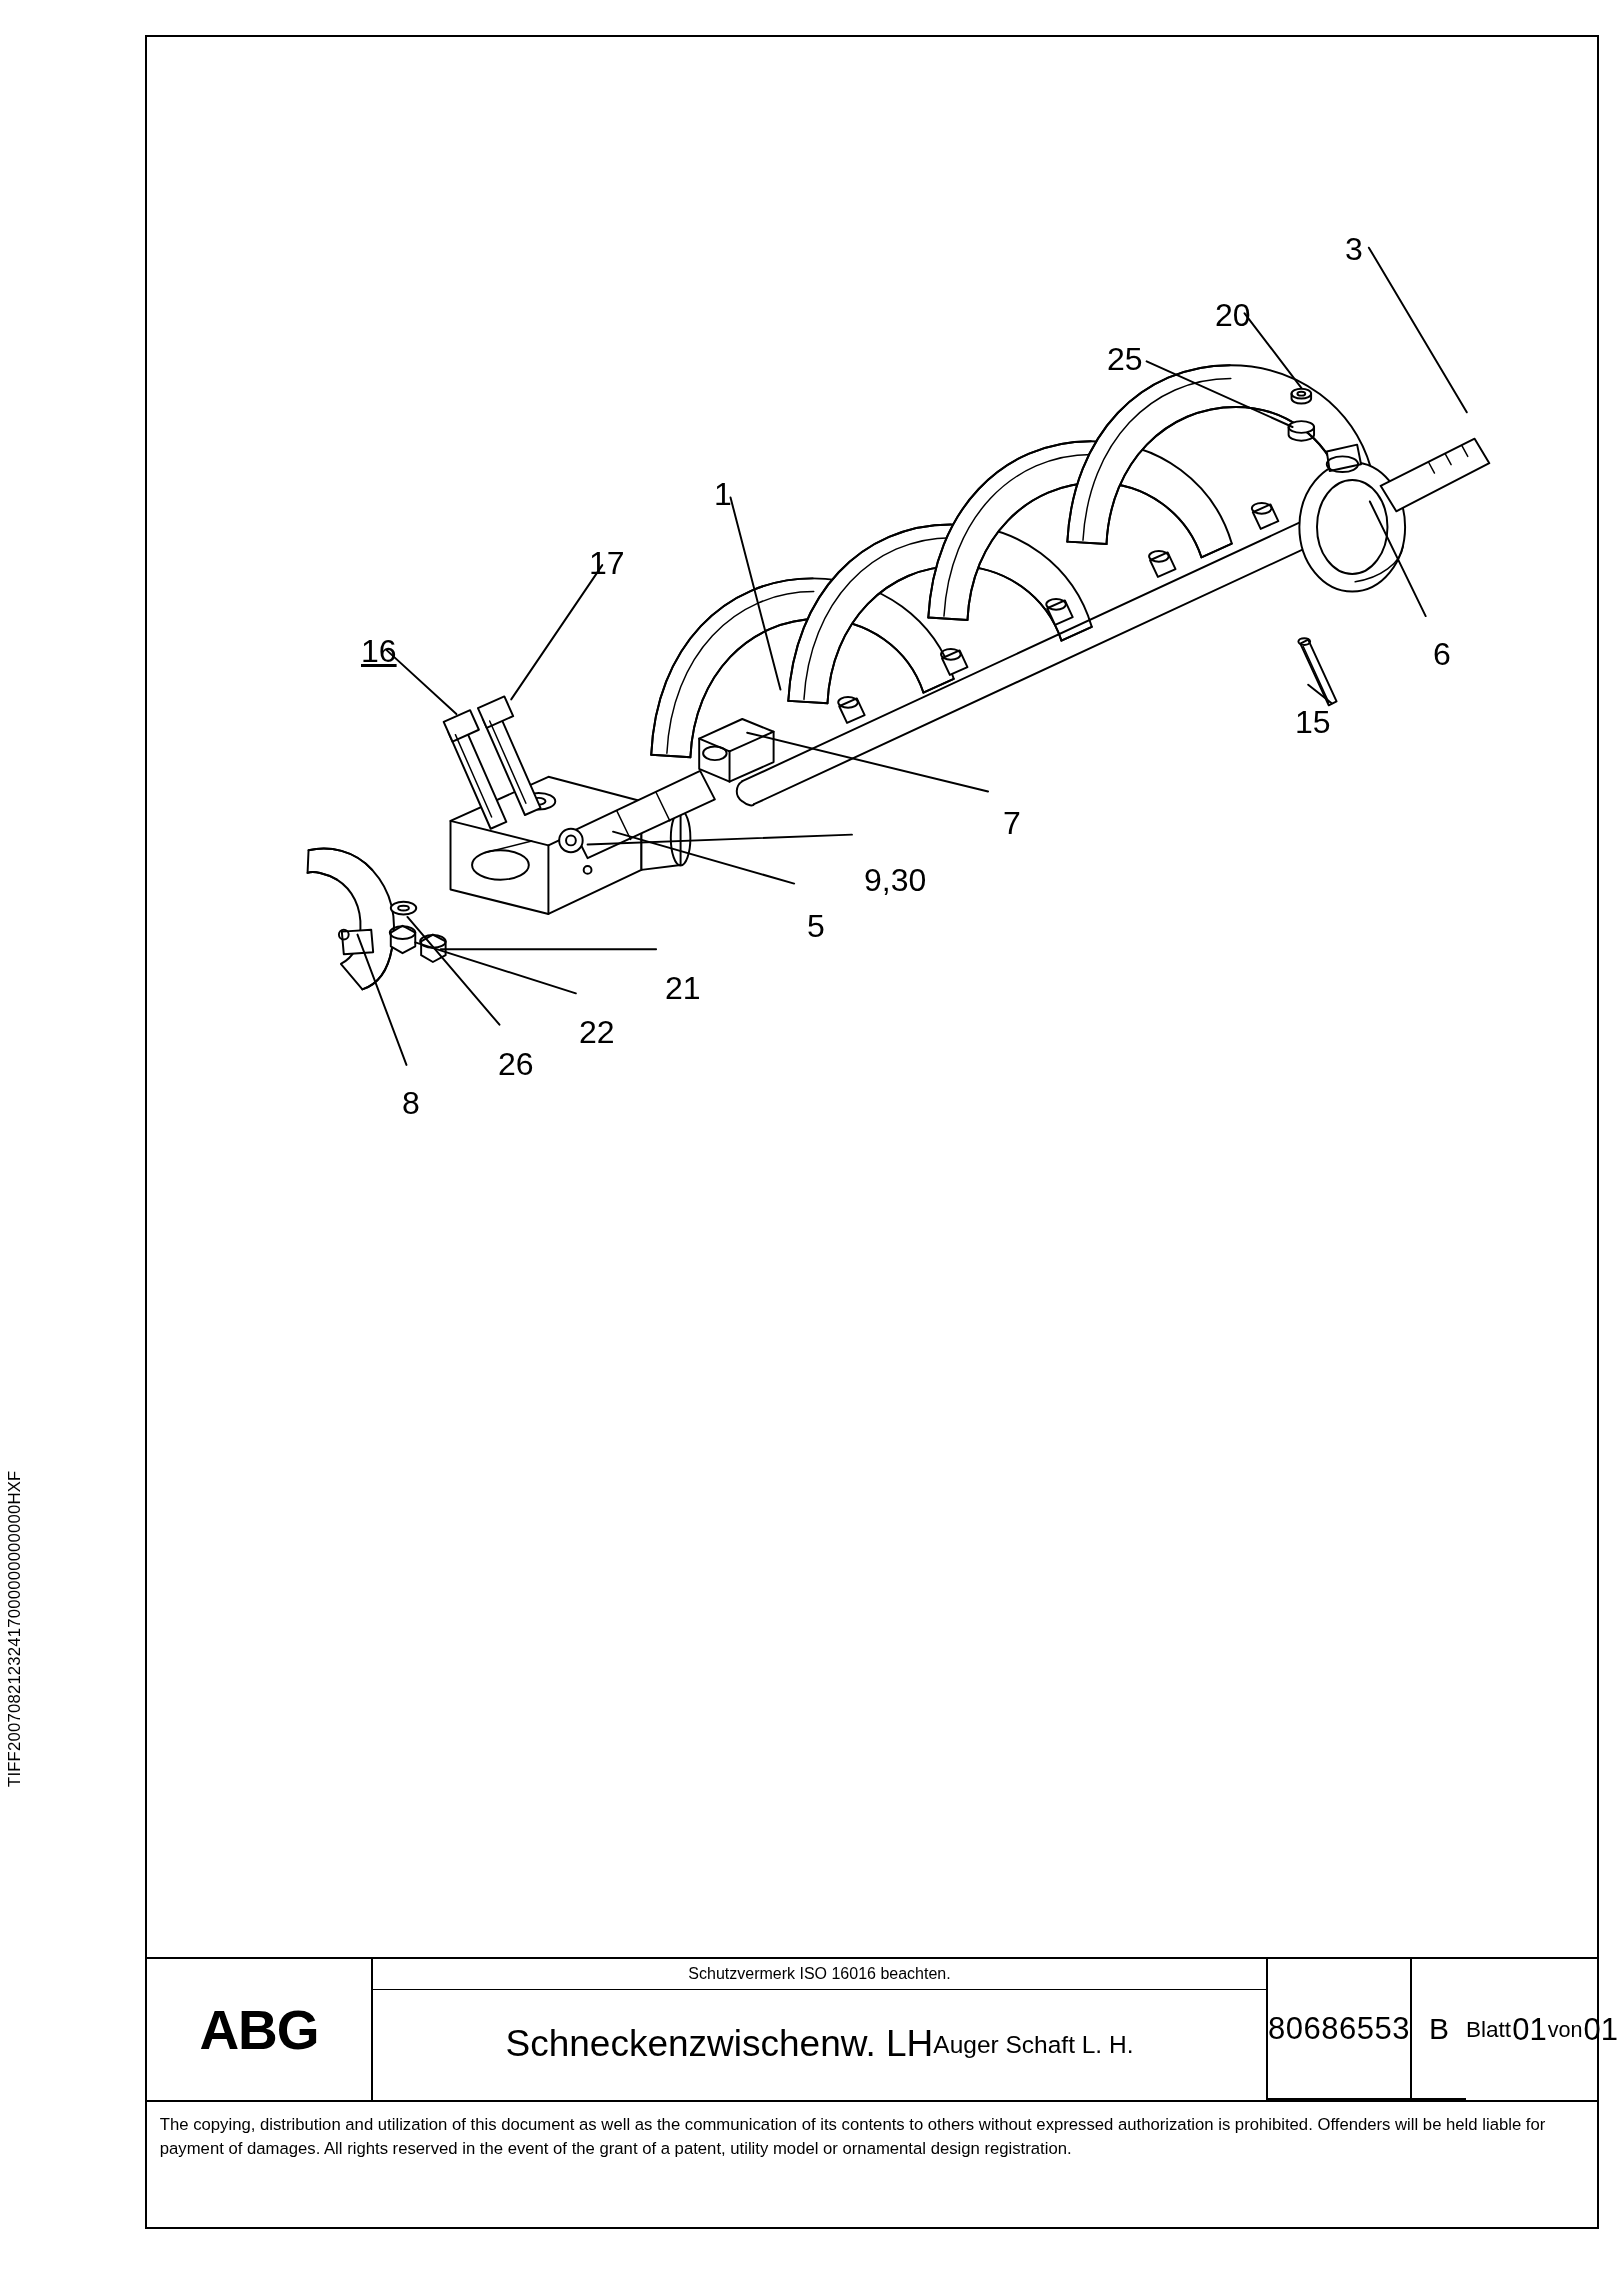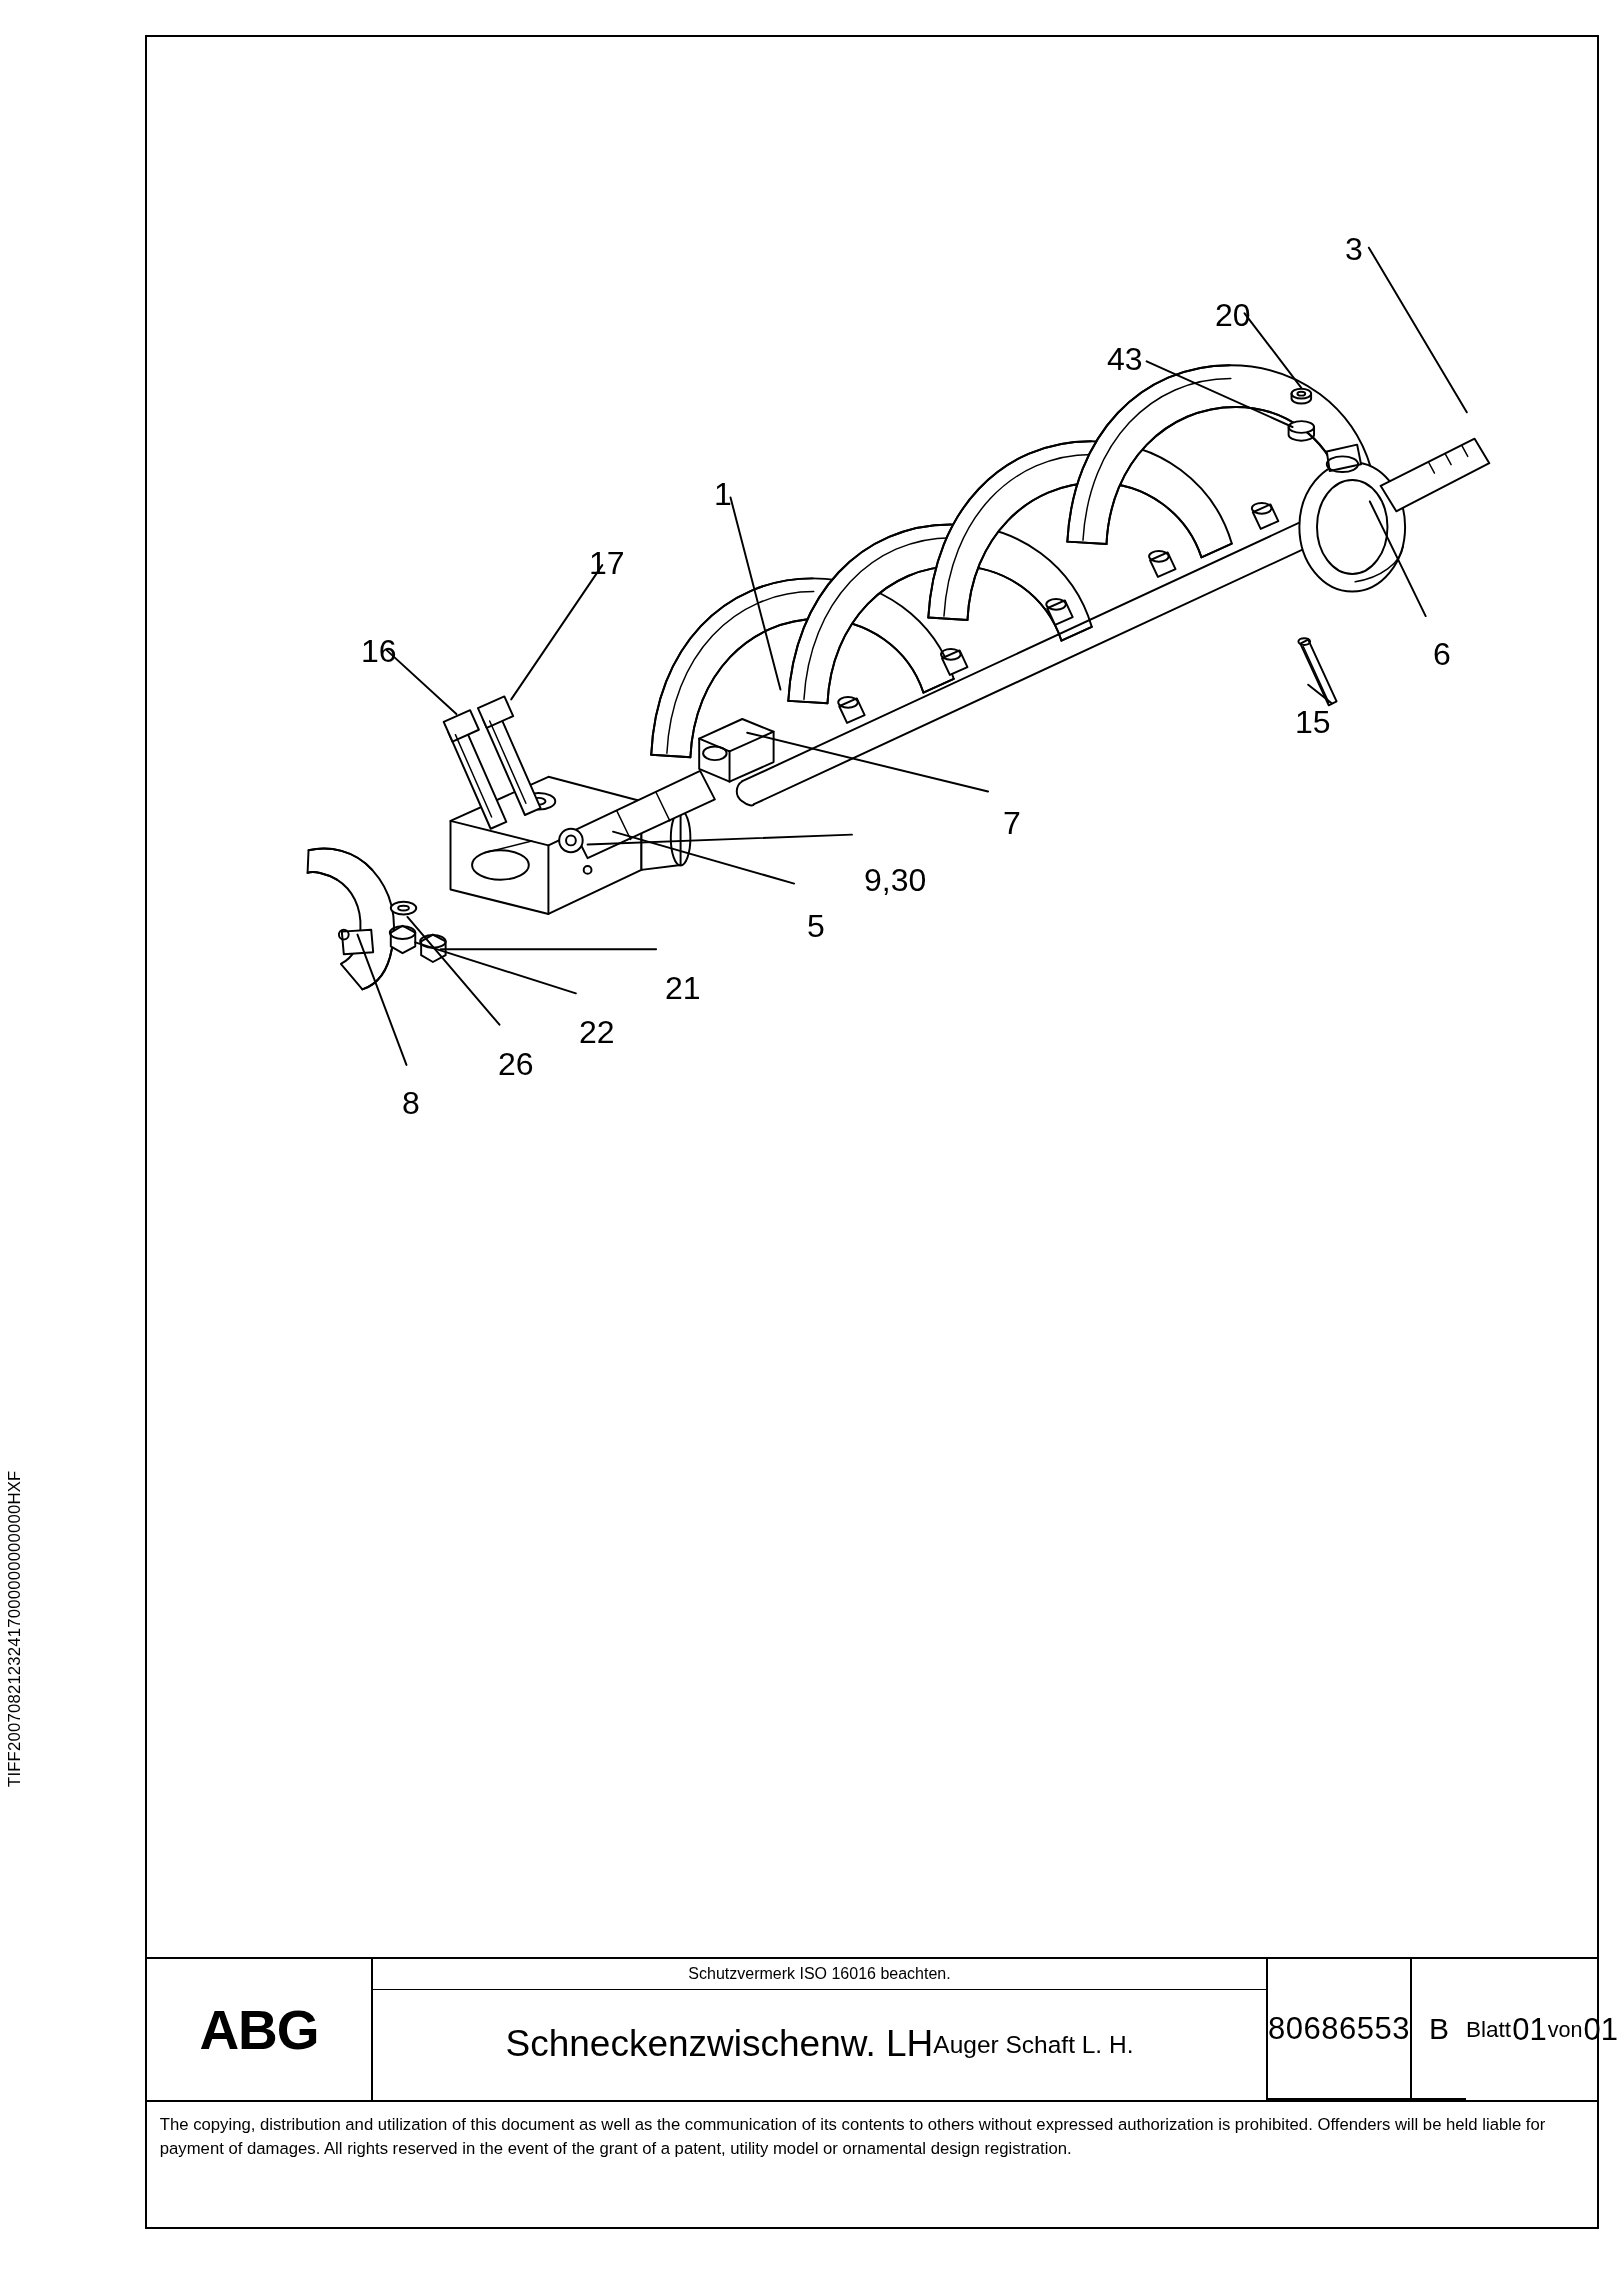--- a/index.html
+++ b/index.html
@@ -389,24 +389,24 @@
 
             <path d="M720,2016 L532,1796"></path>
 
             <path d="M530,2098 L430,1832"></path>
           </g>
         </g>
       </svg>
 
       <div class="callout" style="left:1198px; top:194px;">3</div>
       <div class="callout" style="left:1068px; top:260px;">20</div>
-      <div class="callout" style="left:960px; top:304px;">43</div>
+      <div class="callout" style="left:960px; top:304px;">25</div>
       <div class="callout" style="left:567px; top:439px;">1</div>
       <div class="callout" style="left:442px;  top:508px;">17</div>
-      <div class="callout" style="left:214px;  top:596px;">16</div>
+      <div class="callout" style="left:214px;  top:596px;text-decoration:underline;">16</div>
       <div class="callout" style="left:1286px; top:599px;">6</div>
       <div class="callout" style="left:1148px; top:667px;">15</div>
       <div class="callout" style="left:856px; top:768px;">7</div>
       <div class="callout" style="left:717px; top:825px;">9,30</div>
       <div class="callout" style="left:660px; top:871px;">5</div>
       <div class="callout" style="left:518px; top:933px;">21</div>
       <div class="callout" style="left:432px;  top:977px;">22</div>
       <div class="callout" style="left:351px;  top:1009px;">26</div>
       <div class="callout" style="left:255px;  top:1048px;">8</div>
 

